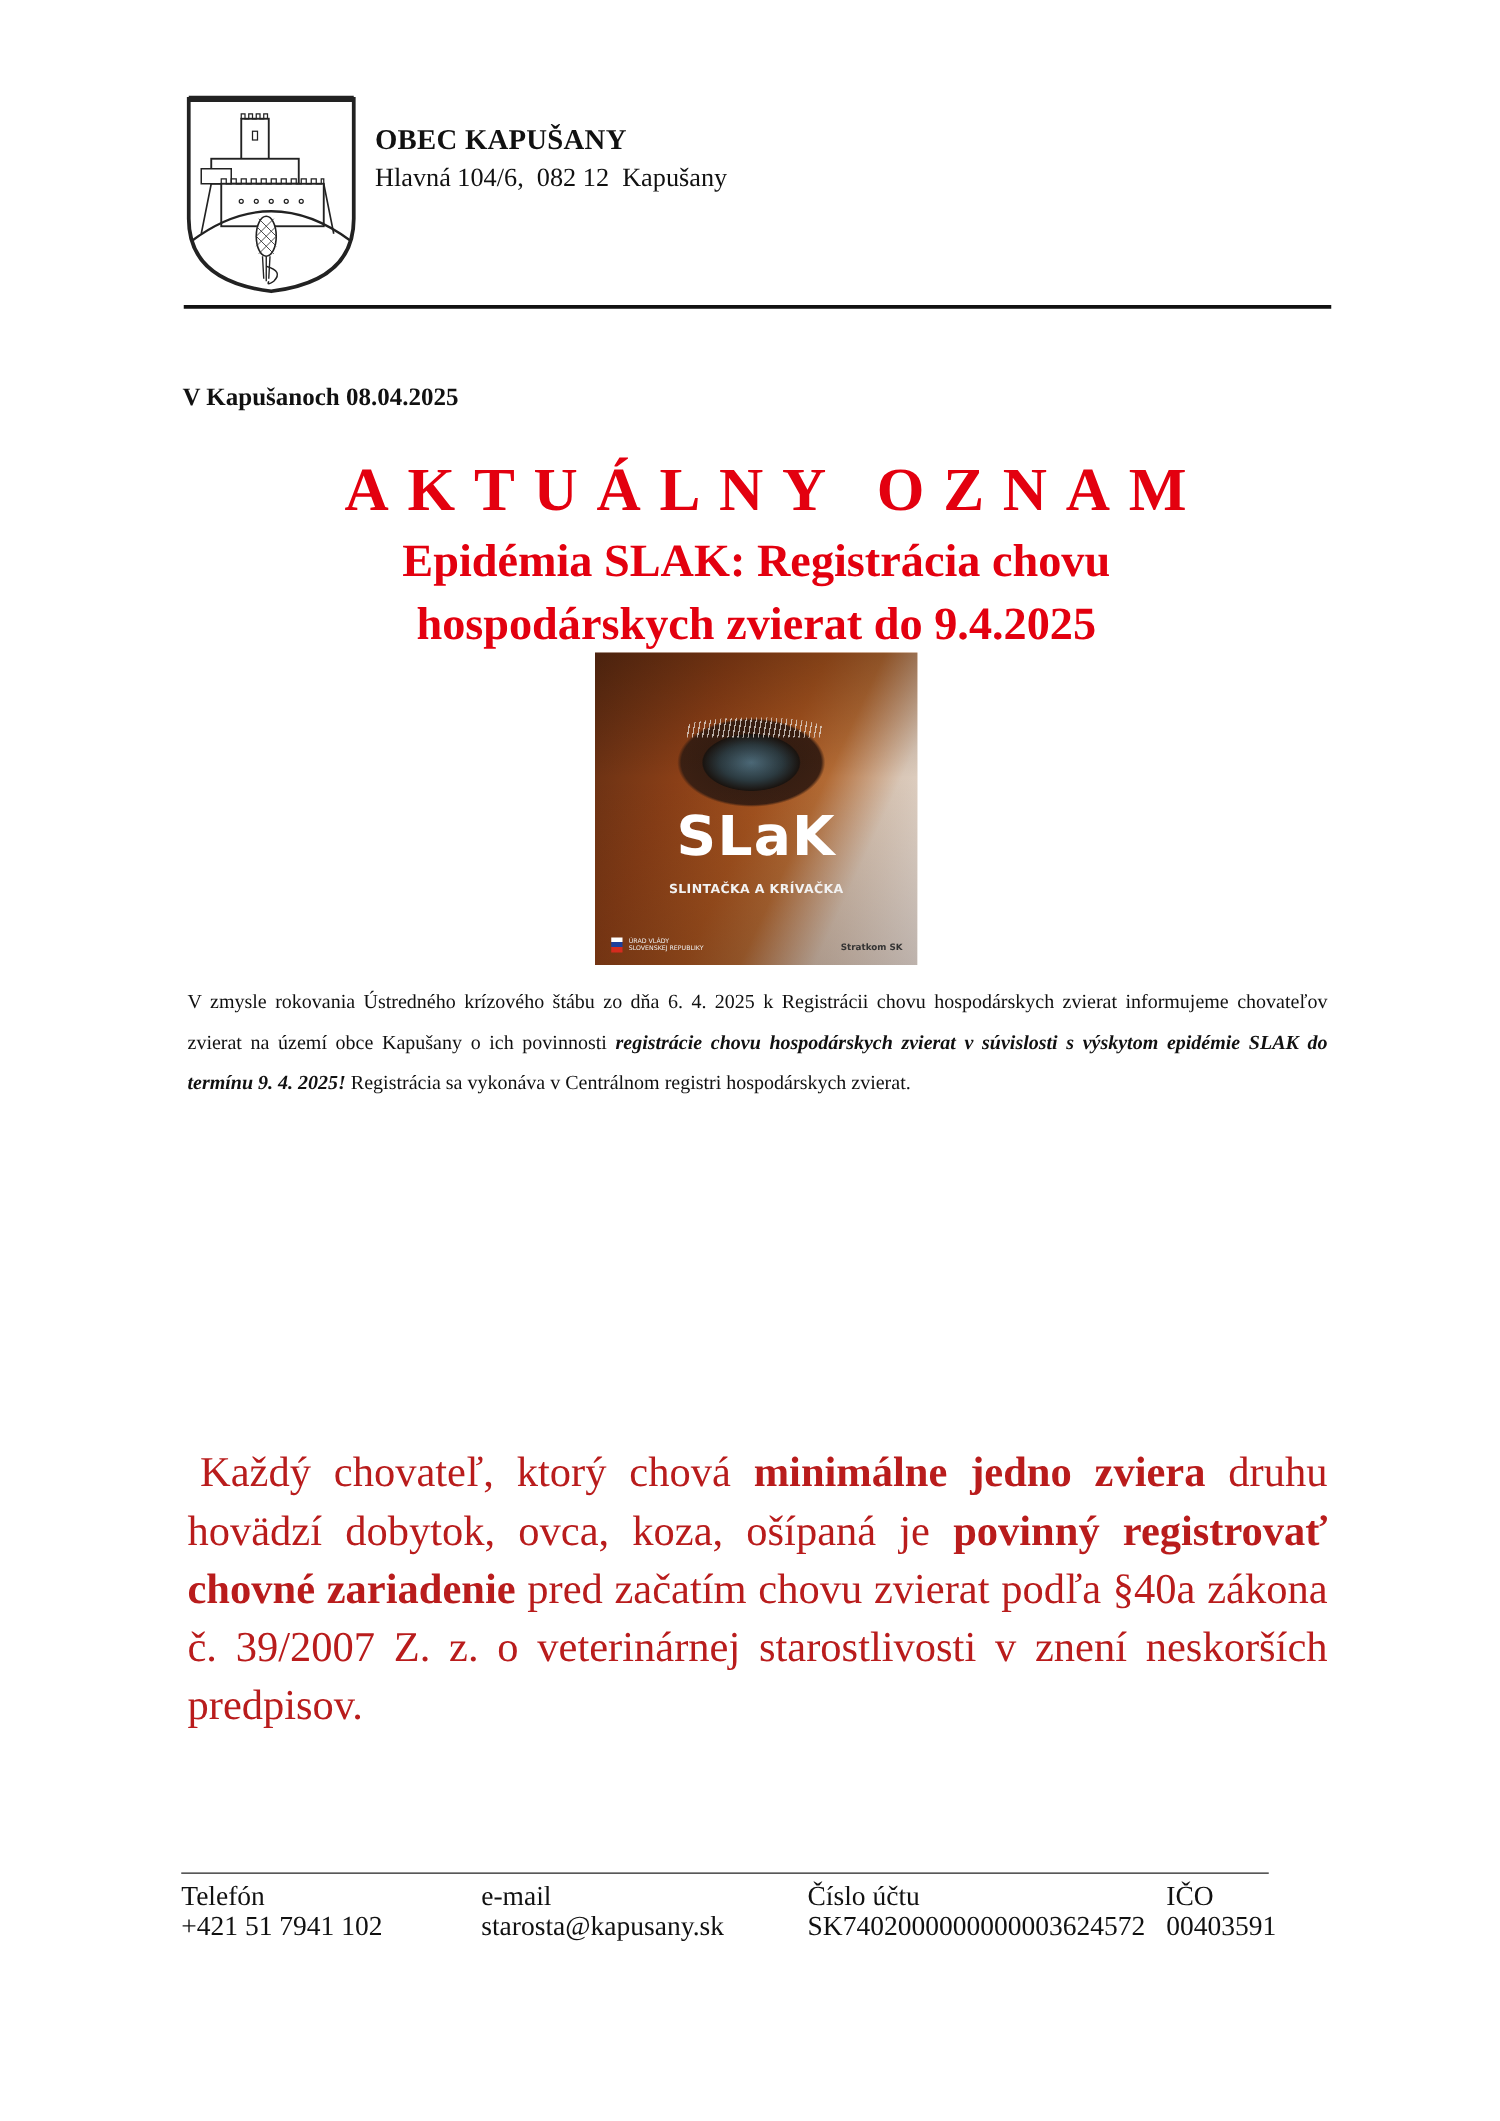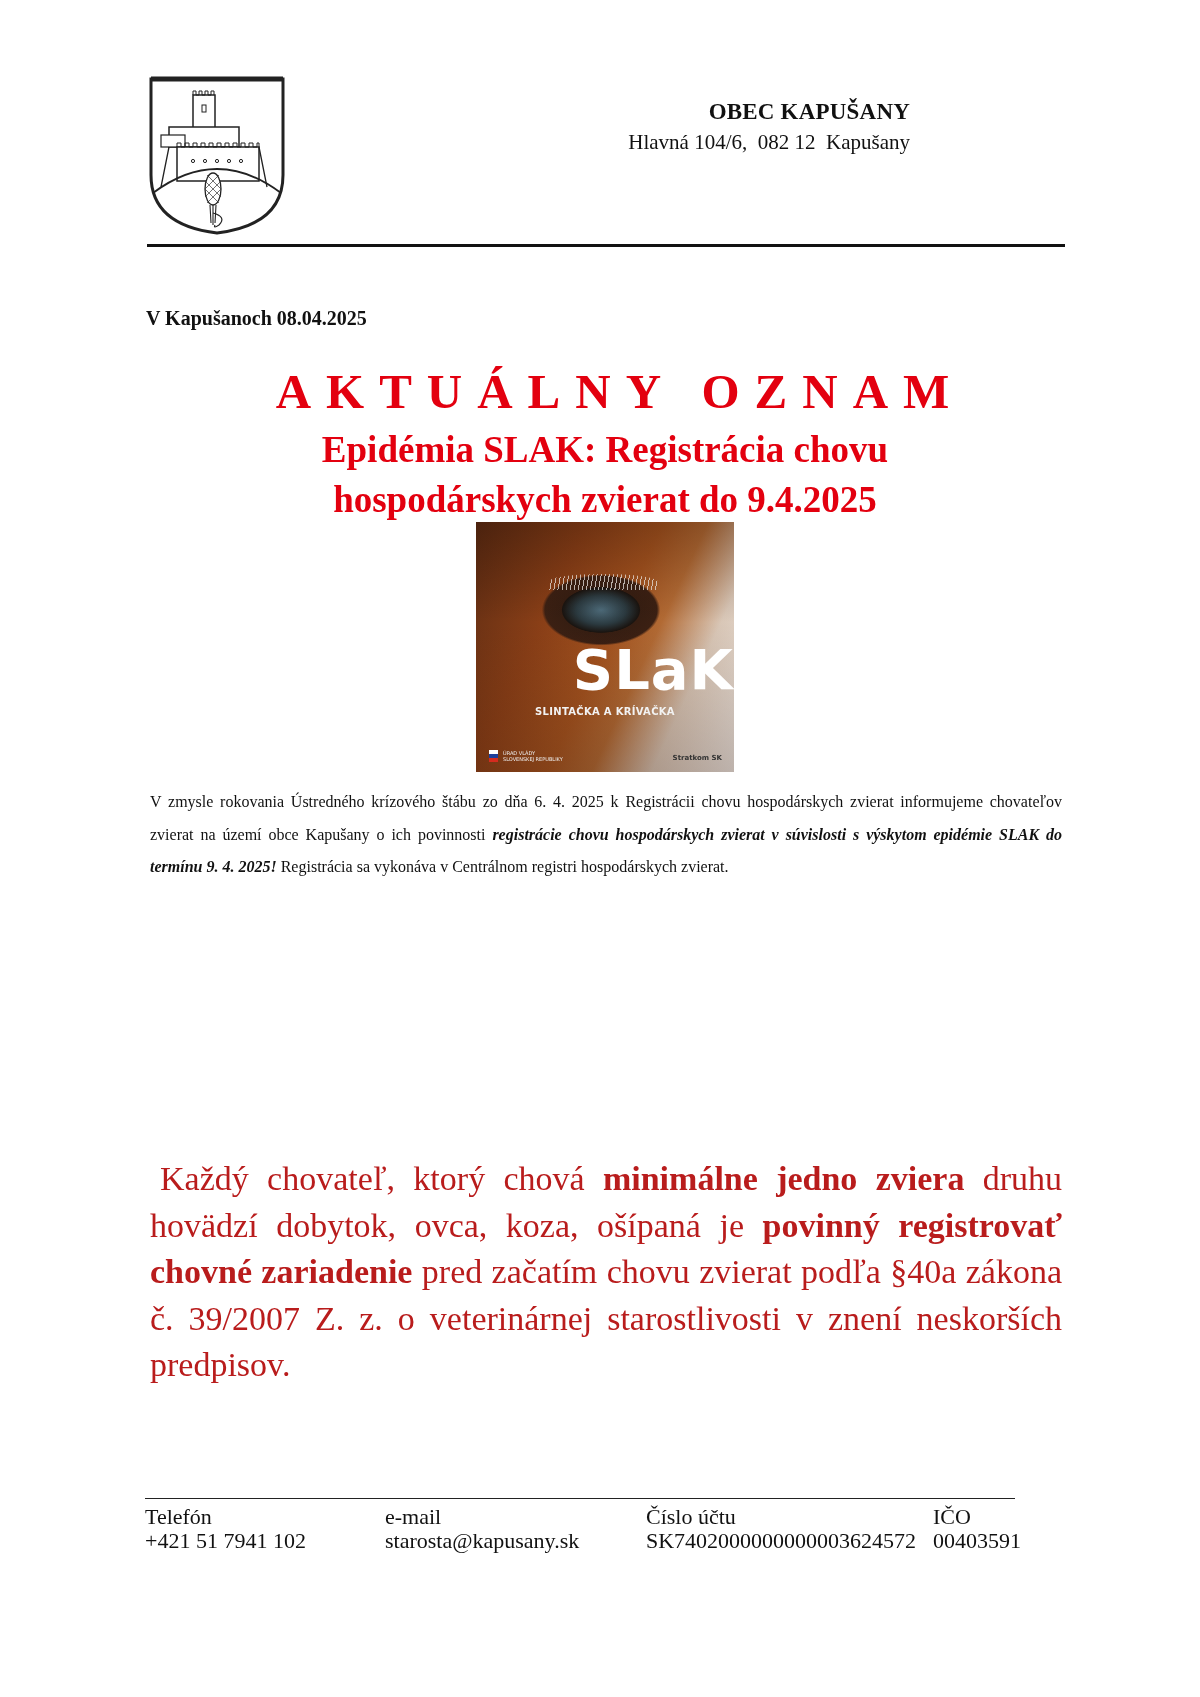--- a/index.html
+++ b/index.html
@@ -2,21 +2,21 @@
 <html><head>
 <meta charset="utf-8">
 <style>
   html, body { margin: 0; padding: 0; background: #ffffff; }
   body { width: 1200px; height: 1697px; position: relative; overflow: hidden;
          font-family: "Liberation Serif", "DejaVu Serif", serif; color: #111; }
   .abs { position: absolute; }
 
   
   #logo { left: 147px; top: 75px; width: 140px; height: 160px; }
-  .lh-block { left: 300px; width: 610px; top: 100px; text-align: right; line-height: 1; }
+  .lh-block { left: 300px; width: 610px; top: 100px; text-align: left; line-height: 1; }
   .lh-name { font-weight: bold; font-size: 23px; display: block; margin-bottom: 9px; letter-spacing: 0.2px; }
   .lh-office { font-size: 21px; display: block; margin-bottom: 9px; }
   .lh-address { font-size: 21px; display: block; white-space: pre; }
   .header-rule { left: 147px; top: 244px; width: 918px; height: 3px; background: #111; }
 
   
   .date { left: 146px; top: 307px; font-size: 20px; font-weight: bold; }
 
   
   .headline { left: 150px; width: 910px; text-align: center; color: #e3000f; font-weight: bold; }
@@ -29,22 +29,22 @@
             background:
               radial-gradient(ellipse 55px 32px at 125px 88px, #4d6b7a 0%, #2b3a40 45%, #1a1410 70%, transparent 72%),
               radial-gradient(ellipse 80px 48px at 125px 88px, #2d1a10 0%, #3b2013 70%, transparent 74%),
               linear-gradient(115deg, #5a2a12 0%, #8a3f17 30%, #a4531f 50%, #b26a34 62%, #d9c7b7 78%, #efe9e4 100%);
             font-family: "DejaVu Sans", sans-serif; }
   .poster-shade { position: absolute; left: 0; top: 0; right: 0; bottom: 0;
                   background: linear-gradient(180deg, rgba(30,10,0,0.25) 0%, rgba(0,0,0,0) 40%, rgba(40,15,5,0.25) 100%); }
   .poster-lashes { position: absolute; left: 72px; top: 52px; width: 110px; height: 16px;
                    background: repeating-linear-gradient(100deg, rgba(230,225,220,0.75) 0 1px, transparent 1px 4px);
                    border-radius: 50% 50% 0 0; }
-  .poster-title { position: absolute; left: 0; width: 100%; top: 118px; text-align: right;
-                  color: #ffffff; font-weight: bold; font-size: 56px; line-height: 60px; letter-spacing: 1px; }
+  .poster-title { position: absolute; left: 0; width: 100%; top: 118px; text-align: center;
+                  color: #ffffff; font-weight: bold; font-size: 44px; line-height: 60px; letter-spacing: 1px; }
   .poster-sub { position: absolute; left: 0; width: 100%; top: 184px; text-align: center;
                 color: #f2f2f2; font-weight: bold; font-size: 10px; letter-spacing: 0.3px; }
   .poster-flag { position: absolute; left: 13px; top: 228px; width: 9px; height: 12px;
                  background: linear-gradient(180deg, #ffffff 0 33%, #1d3f9b 33% 66%, #d52b1e 66% 100%); }
   .poster-gov { position: absolute; left: 27px; top: 228px; font-size: 5px; color: #eee; line-height: 6px; width: 60px; }
   .poster-strat { position: absolute; right: 12px; top: 232px; font-size: 7px; color: #333; font-weight: bold; }
 
   
   .body-text { left: 150px; width: 912px; top: 786px; font-size: 16px; line-height: 32.6px; text-align: justify; color: #111; }
   .body-text p { margin: 0; }

